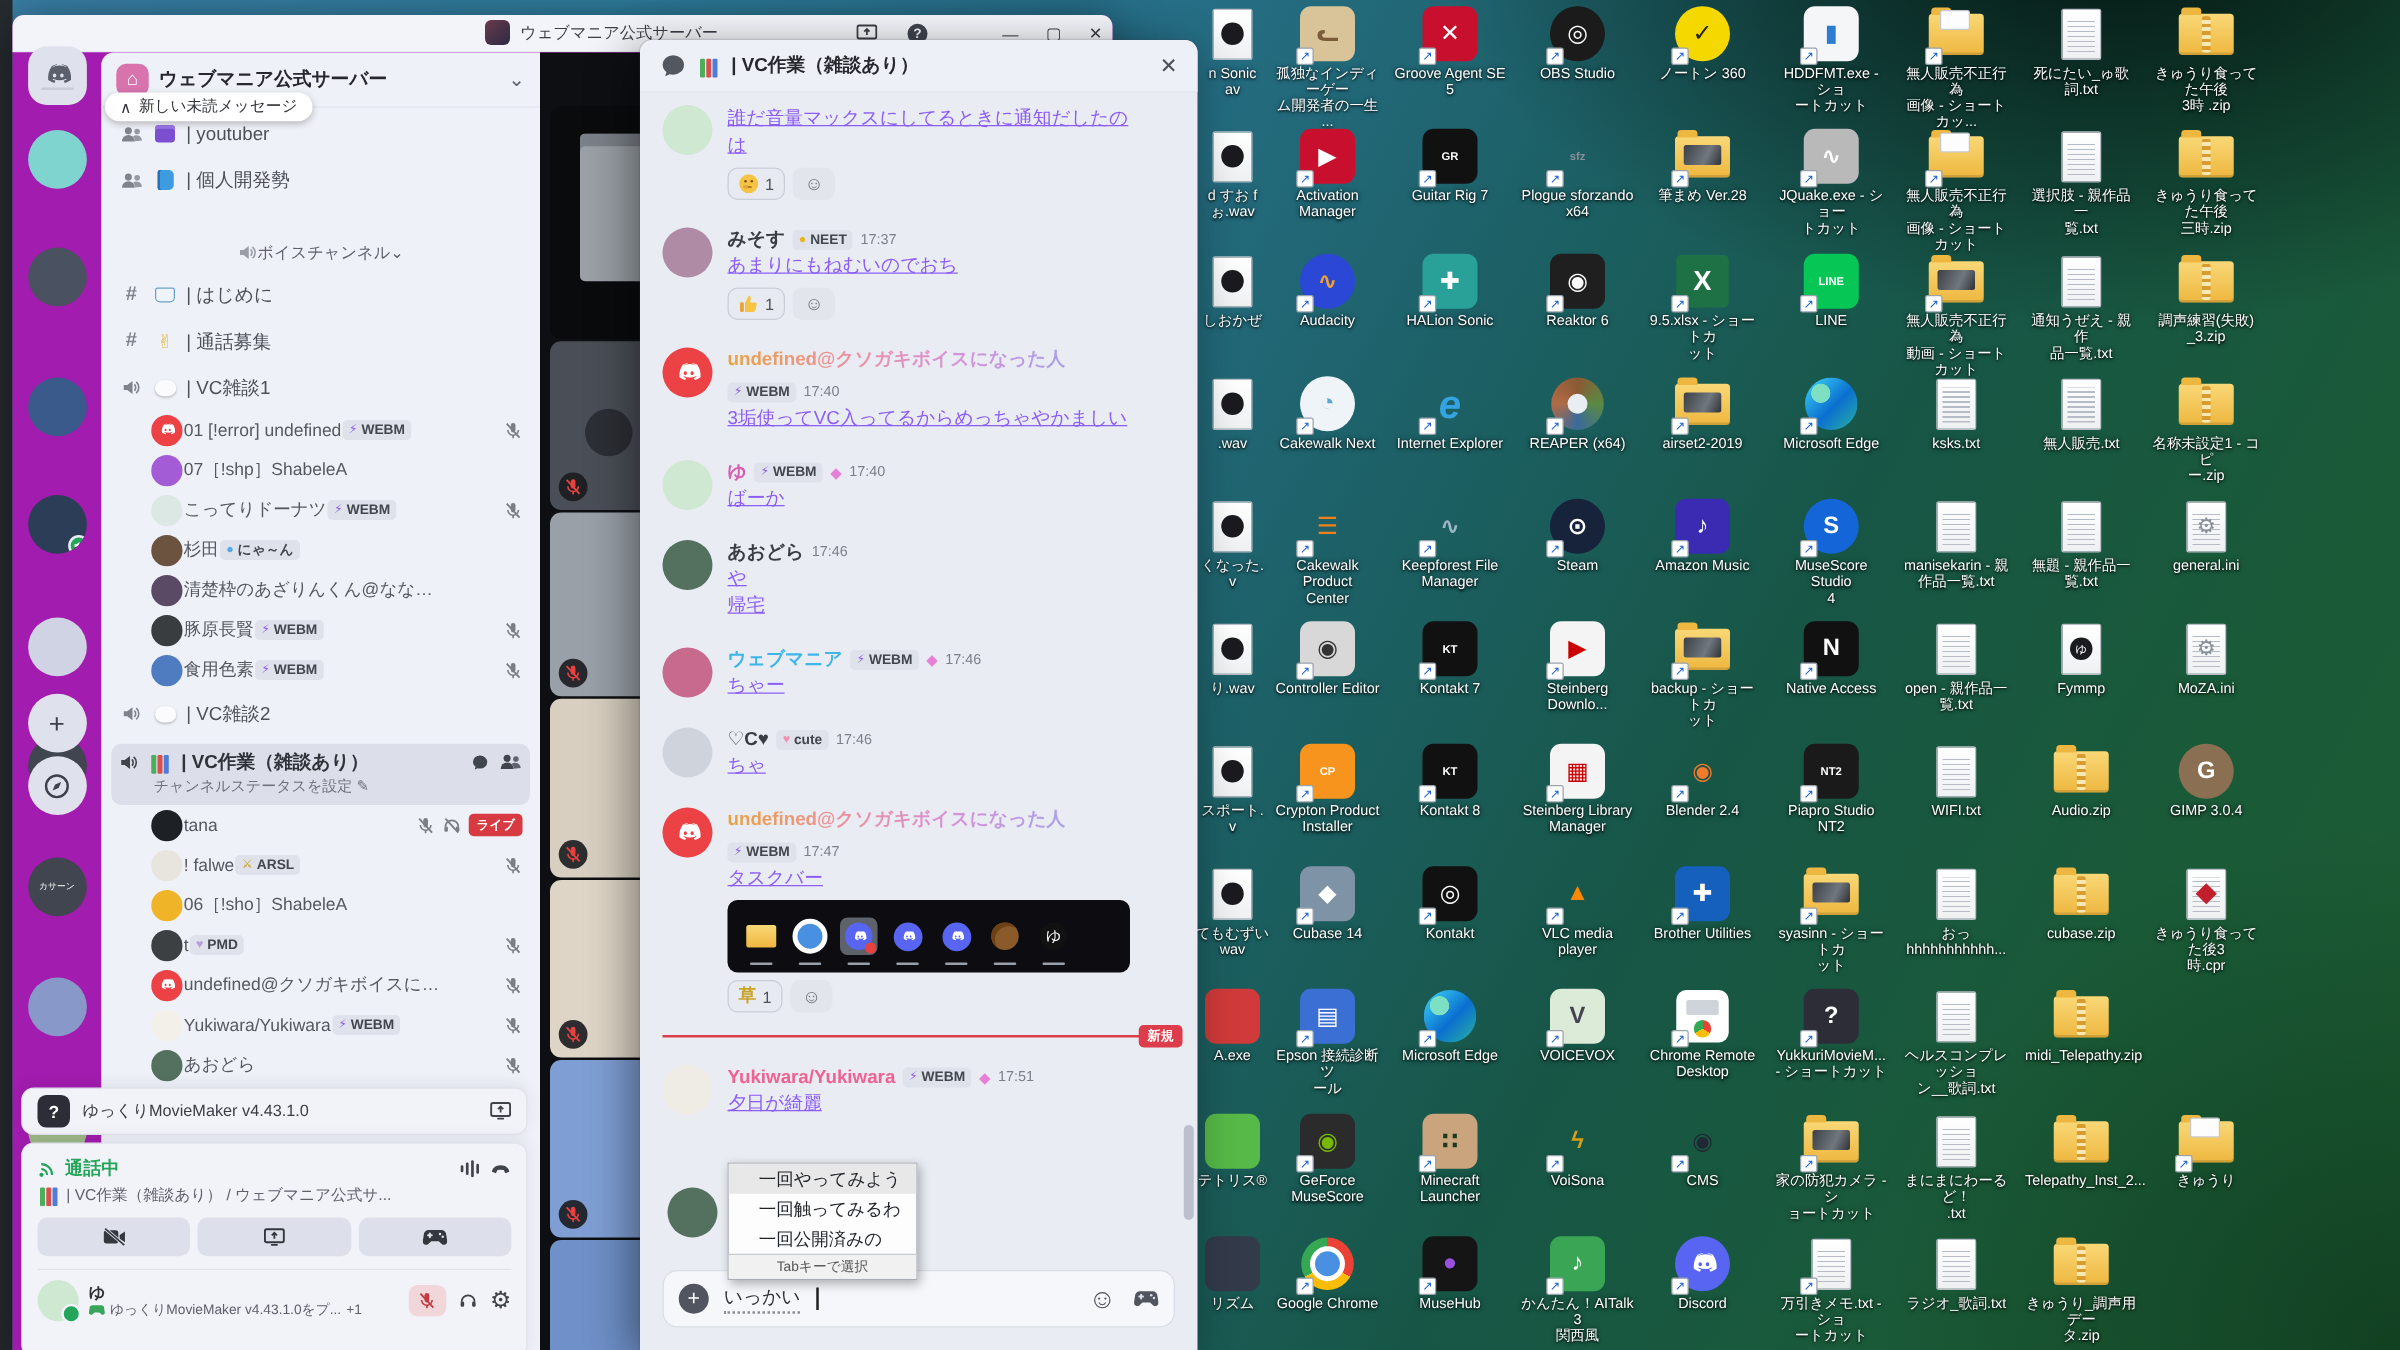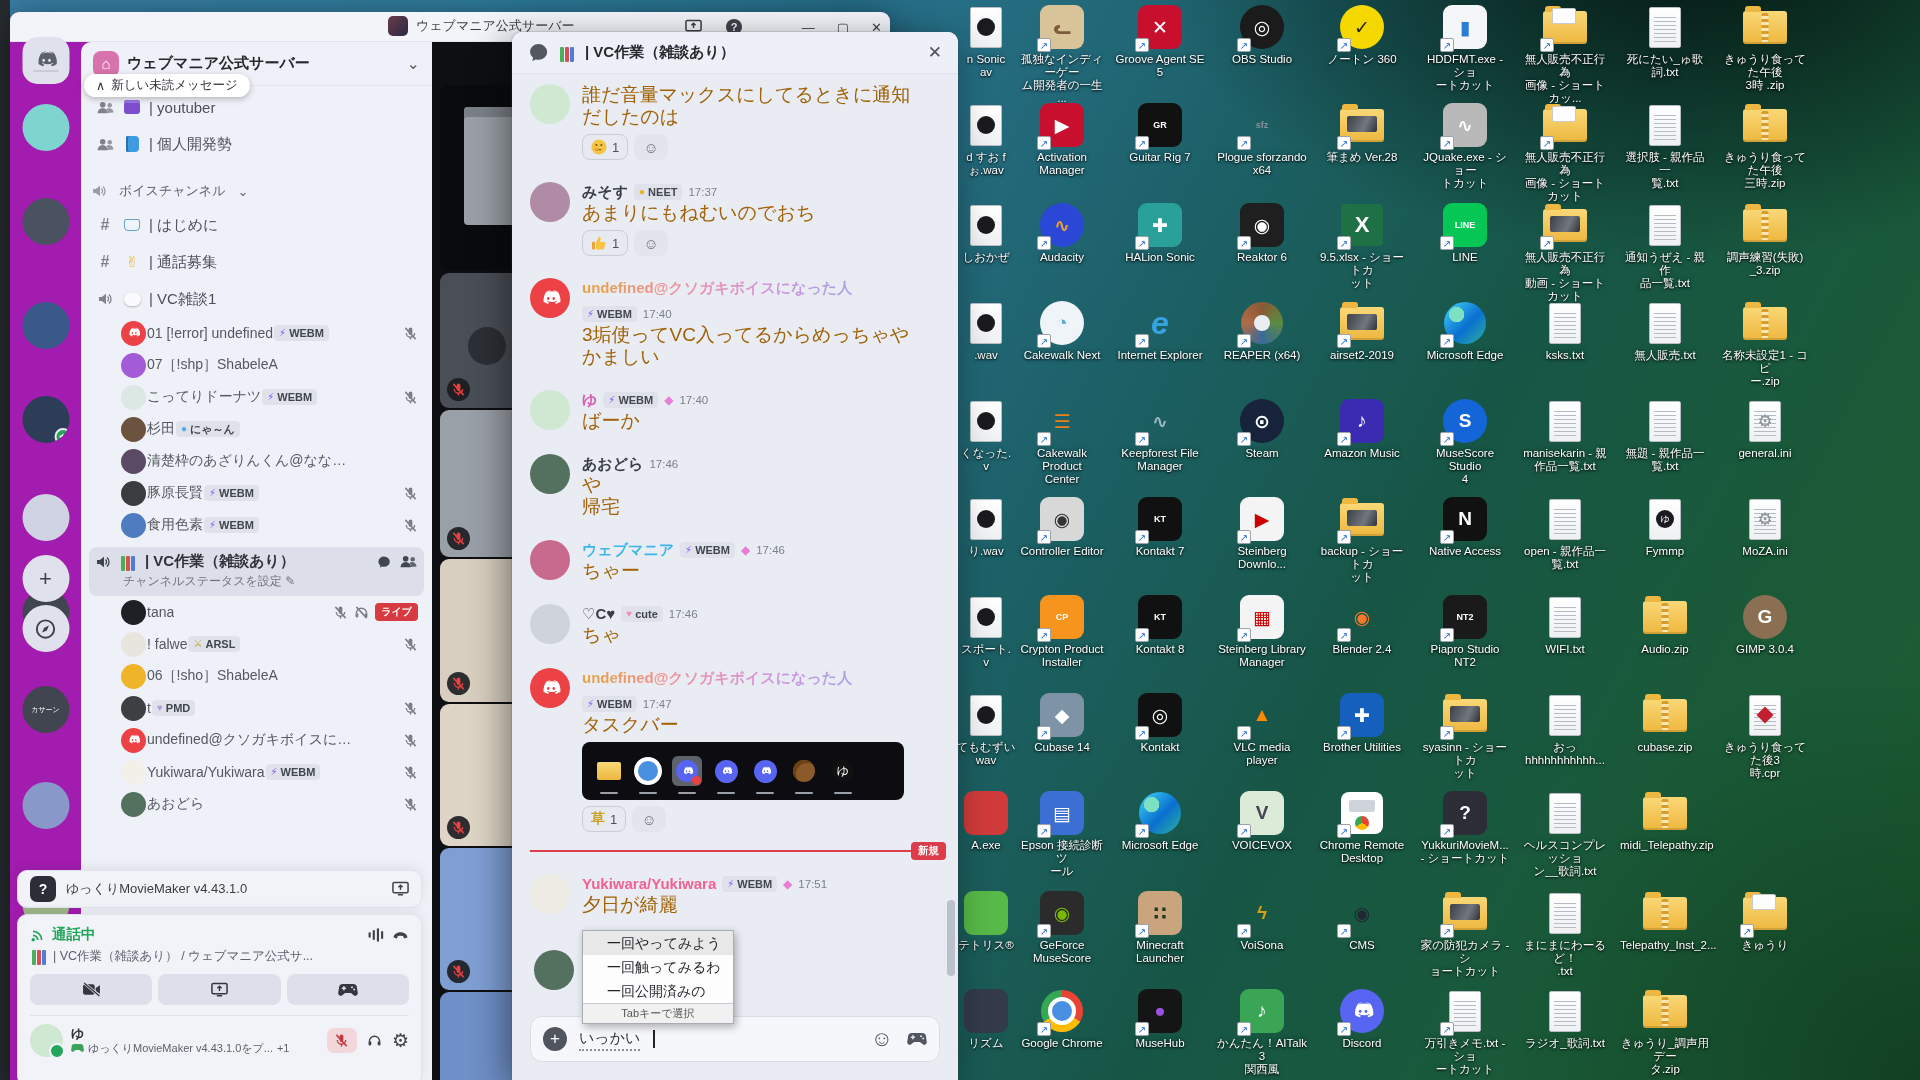--- a/index.html
+++ b/index.html
@@ -62,21 +62,21 @@
   .rail-round { width:47px; height:47px; border-radius:50%; background:#dfe2ec; color:#3d414a; font-size:22px; }
   .rail-badge { position:absolute; right:-2px; bottom:-2px; width:17px; height:17px; border-radius:50%; background:#23a55a; border:2.5px solid #e9ebf3; color:#fff; display:flex; align-items:center; justify-content:center; }
 
   #panel { position:absolute; left:71px; top:30px; width:351px; bottom:2px; background:#eff1f8; border-top-left-radius:10px; overflow:hidden; }
   #panel-head { height:44px; display:flex; align-items:center; gap:8px; padding:0 12px; border-bottom:1px solid #e2e4ee; }
   .homeic { width:26px; height:26px; border-radius:8px; background:#d873ad; color:#fff; display:flex; align-items:center; justify-content:center; font-size:15px; }
   #srv-name { font-weight:bold; font-size:15px; color:#26282d; flex:1; }
   #rows { padding-top:2px; }
   .row-ch { height:36px; margin:1px 8px 0 8px; display:flex; align-items:center; gap:8px; padding:0 6px; border-radius:8px; color:#4e5058; font-size:15px; }
   .row-ch .cic { width:20px; display:flex; justify-content:center; color:#80838c; }
-  .row-cat { margin-top:14px; height:30px; display:flex; align-items:center; gap:12px; padding:0 10px; color:#5f626b; font-size:13px; }
+  .row-cat { margin-top:25px; height:30px; display:flex; align-items:center; gap:0; padding:0 10px; color:#5f626b; font-size:13px;justify-content:center; }
   .row-m { height:32px; display:flex; align-items:center; gap:1px; padding:0 14px 0 40px; color:#55585f; font-size:14px; }
   .mav { width:25px; height:25px; border-radius:50%; flex:0 0 25px; display:flex; align-items:center; justify-content:center; color:#fff; }
   .mname { white-space:nowrap; overflow:hidden; text-overflow:ellipsis; max-width:205px; }
   .mright { margin-left:auto; display:flex; align-items:center; gap:6px; color:#7a7e85; }
   .row-sel { margin:6px 8px 0 8px; border-radius:8px; background:#dcdfe9; padding:5px 6px 6px 6px; }
   .row-sel .top { display:flex; align-items:center; gap:8px; font-size:15px; font-weight:bold; color:#2f3238; }
   .row-sel .st { padding-left:28px; font-size:12px; color:#6f727b; margin-top:2px; }
   .badge { display:inline-flex; align-items:center; gap:3px; background:#dfe2ea; border-radius:4px; padding:1px 5px; font-size:11px; font-weight:bold; color:#42464e; line-height:14px; white-space:nowrap; }
   .livebadge { background:#d83a42; color:#fff; font-size:10px; font-weight:bold; border-radius:4px; padding:2px 6px; }
   #unread-pill { position:absolute; left:74px; top:62px; height:23px; background:#fff; border-radius:12px; box-shadow:0 2px 6px rgba(0,0,0,.25); display:flex; align-items:center; gap:6px; padding:0 12px; font-size:12.5px; color:#303338; z-index:3; }
@@ -123,21 +123,21 @@
   #po-msgs { position:absolute; left:0; right:10px; top:42px; bottom:96px; overflow:hidden; padding:6px 8px 0 18px; }
   .msg { display:flex; gap:12px; margin-top:22px; }
   .msg.cont { margin-top:4px; }
   .av40 { width:40px; height:40px; border-radius:50%; flex:0 0 40px; display:flex; align-items:center; justify-content:center; color:#fff; position:relative; overflow:hidden; }
   .mc { max-width:330px; }
   .nrow { display:flex; align-items:center; gap:6px; flex-wrap:wrap; line-height:20px; }
   .uname { font-weight:bold; font-size:15px; }
   .uname.grad { background:linear-gradient(90deg,#e8a33d,#ef8f9a,#d892d8,#a8a0e8); -webkit-background-clip:text; background-clip:text; color:transparent; }
   .gem { color:#e77fd7; font-size:12px; }
   .mtime { font-size:11.5px; color:#7c808a; }
-  .mtext { font-size:19px; color:#a16207; line-height:22px; }
+  .mtext { font-size:15px; color:#8b5cf6; line-height:22px;text-decoration:underline; }
   .rrow { display:flex; gap:6px; margin-top:6px; align-items:center; }
   .react { height:26px; display:flex; align-items:center; gap:5px; background:#e8eaf1; border:1px solid #c9cdd8; border-radius:8px; padding:0 8px; font-size:13px; color:#4e5157; }
   .react .kusa { color:#c9a227; font-weight:bold; font-size:14px; }
   .addreact { height:26px; width:34px; display:flex; align-items:center; justify-content:center; background:#e3e5ec; border-radius:8px; color:#6d7078; font-size:15px; }
   .attach { width:322px; height:58px; background:#0d0d11; border-radius:8px; margin-top:6px; display:flex; align-items:center; gap:9px; padding:0 12px; }
   .tbi { width:30px; height:30px; border-radius:6px; display:flex; align-items:center; justify-content:center; position:relative; }
   .tbi .ub { position:absolute; left:50%; transform:translateX(-50%); bottom:-8px; width:18px; height:2px; background:#9aa0aa; border-radius:1px; }
   .newdiv { position:relative; height:2px; background:#dd3c4a; margin:18px 2px 4px 0; }
   .newdiv span { position:absolute; right:-8px; top:-8px; background:#dd3c4a; color:#fff; font-size:10.5px; font-weight:bold; padding:2px 7px; border-radius:4px; }
   #po-scroll { position:absolute; right:3px; top:868px; width:8px; height:76px; background:#bcc0cc; border-radius:4px; }
@@ -1333,20 +1333,32 @@
           <span class="mright">
             <span>
               <svg width="15" height="15" viewBox="0 0 16 16" fill="currentColor">
                 <rect x="6" y="1.5" width="4" height="8" rx="2"></rect>
                 <path d="M3.5 7.5a4.5 4.5 0 0 0 9 0" fill="none" stroke="currentColor" stroke-width="1.4"></path>
                 <rect x="7.3" y="12" width="1.4" height="2.5"></rect>
                 <line x1="2.5" y1="2" x2="13.5" y2="14" stroke="currentColor" stroke-width="1.6"></line>
               </svg>
             </span>
           </span>
+        </div>
+        <div class="row-ch">
+          <span class="cic">
+            <svg width="16" height="16" viewBox="0 0 16 16" fill="currentColor">
+              <path d="M2 6v4h2.8L9 13.2V2.8L4.8 6z"></path>
+              <path d="M10.5 5.5a3.5 3.5 0 0 1 0 5M12 3.5a6 6 0 0 1 0 9" fill="none" stroke="currentColor" stroke-width="1.3"></path>
+            </svg>
+          </span>
+          <span class="chip">
+            <i class="chip-bubble"></i>
+          </span>
+          <span>| VC雑談2</span>
         </div>
         <div class="row-sel">
           <div class="top">
             <span class="cic" style="color: rgb(63, 67, 74);">
               <svg width="16" height="16" viewBox="0 0 16 16" fill="currentColor">
                 <path d="M2 6v4h2.8L9 13.2V2.8L4.8 6z"></path>
                 <path d="M10.5 5.5a3.5 3.5 0 0 1 0 5M12 3.5a6 6 0 0 1 0 9" fill="none" stroke="currentColor" stroke-width="1.3"></path>
               </svg>
             </span>
             <span class="chip chip-books">

